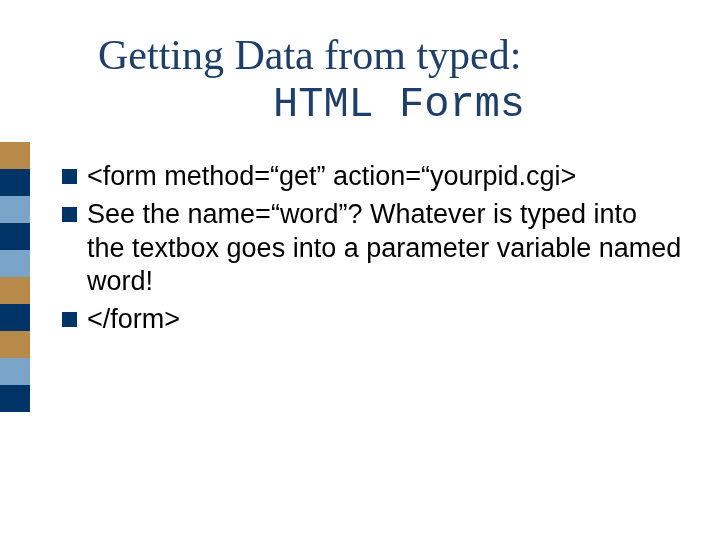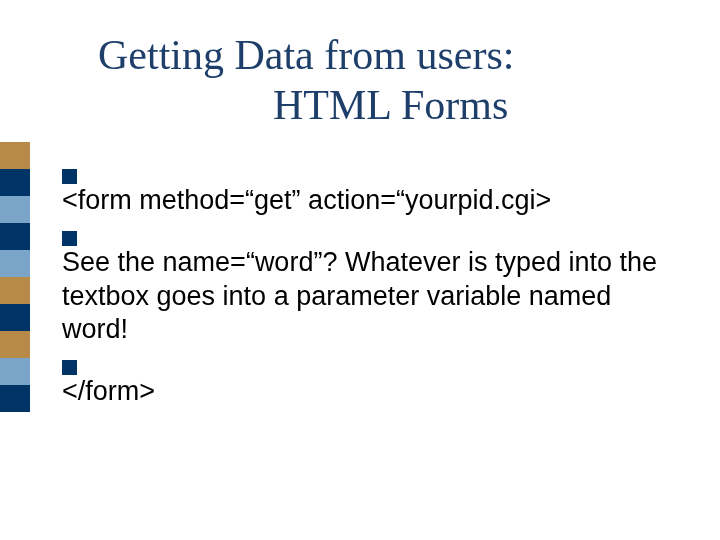--- a/index.html
+++ b/index.html
@@ -40,32 +40,32 @@
       width: 570px;
       font-family: "Times New Roman", Times, serif;
       font-size: 42px;
       font-weight: normal;
       color: #1f3f6b;
       line-height: 1.2;
     }
     .title-line2 {
       display: block;
       padding-left: 175px;
+      font-family: Liberation Mono, monospace;
     }
     .body-content {
       position: absolute;
       top: 160px;
       left: 62px;
       width: 620px;
     }
     .bullet-item {
       display: flex;
       align-items: flex-start;
       margin-bottom: 4px;
-      flex-direction: column;
     }
     .bullet-icon {
       width: 15px;
       height: 15px;
       background: #003366;
       flex-shrink: 0;
       margin-top: 9px;
       margin-right: 10px;
     }
     .bullet-text {
@@ -85,21 +85,21 @@
   <div class="sidebar-block b4"></div>
   <div class="sidebar-block b5"></div>
   <div class="sidebar-block b6"></div>
   <div class="sidebar-block b7"></div>
   <div class="sidebar-block b8"></div>
   <div class="sidebar-block b9"></div>
   <div class="sidebar-block b10"></div>
 </div>
 
 <div class="title">
-  <span>Getting Data from users:</span>
+  <span>Getting Data from typed:</span>
   <span class="title-line2">HTML Forms</span>
 </div>
 
 <div class="body-content">
   <div class="bullet-item">
     <div class="bullet-icon"></div>
     <div class="bullet-text">&lt;form method=“get” action=“yourpid.cgi&gt;</div>
   </div>
   <div class="bullet-item">
     <div class="bullet-icon"></div>

